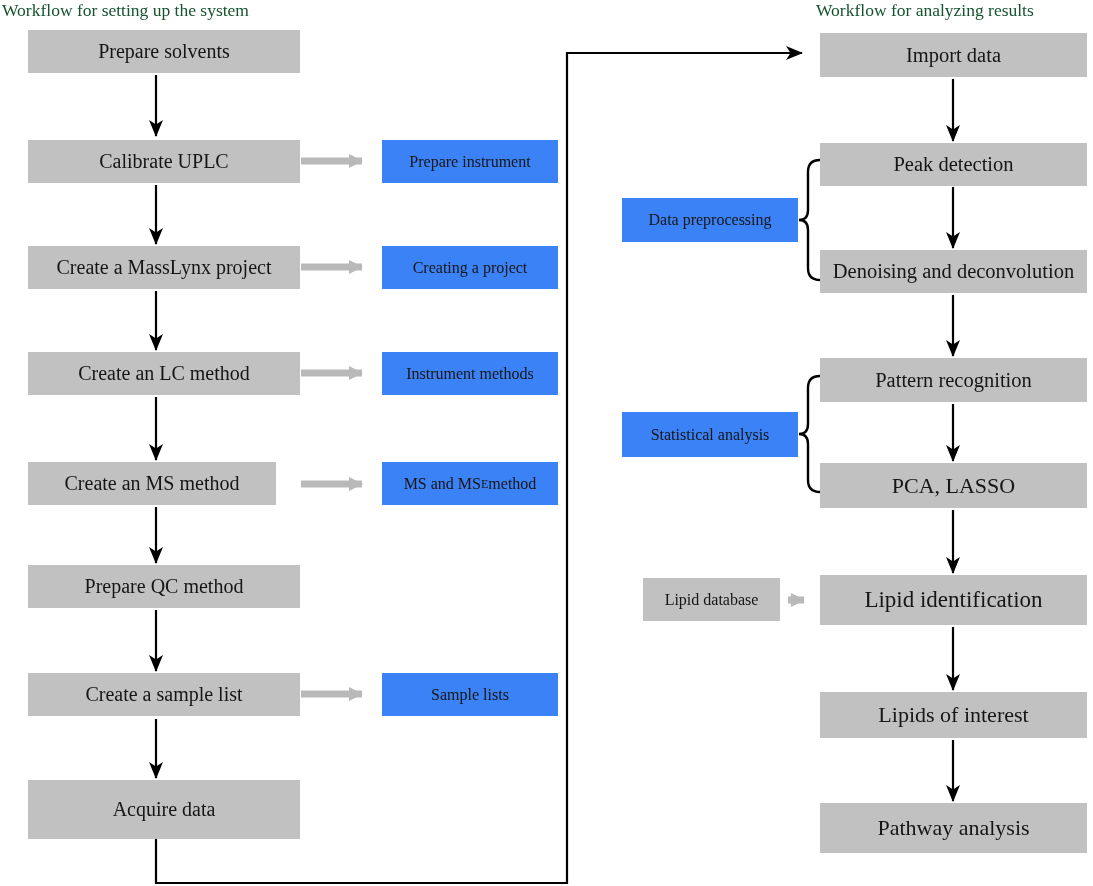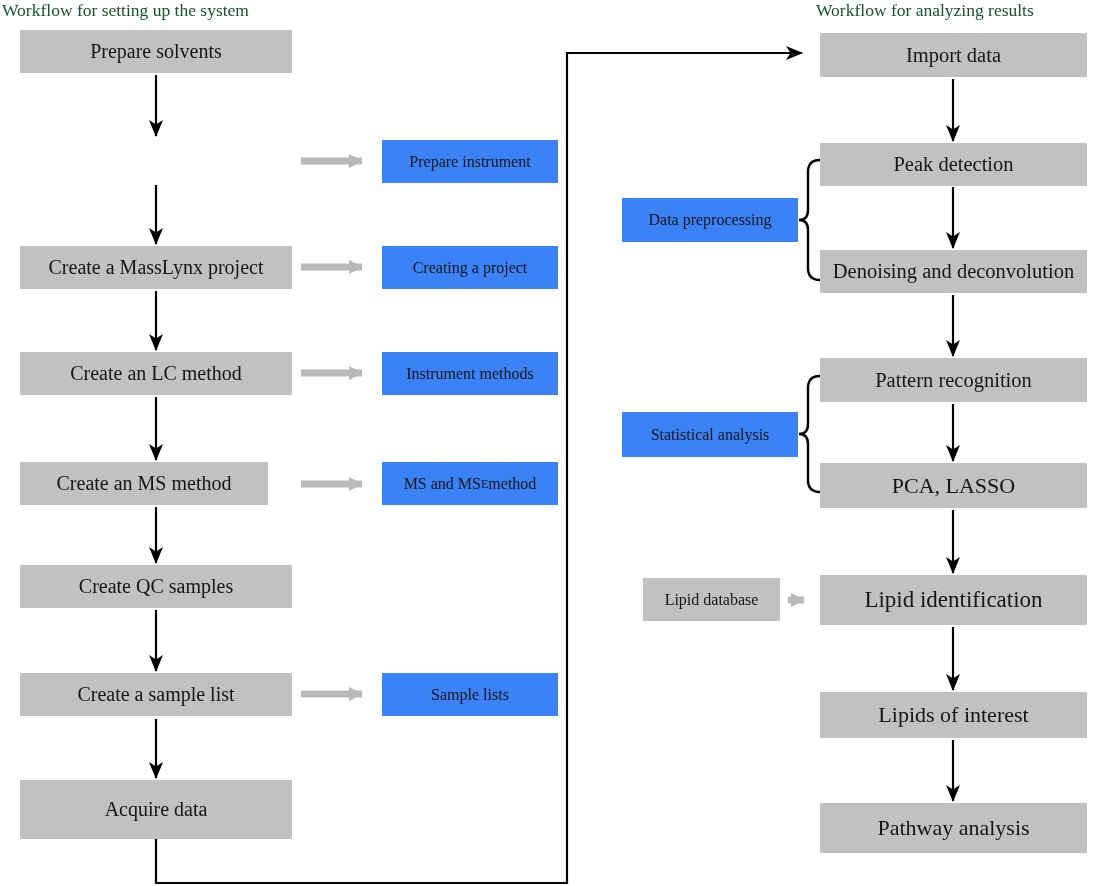--- a/index.html
+++ b/index.html
@@ -19,21 +19,21 @@
   }
   .bx{
     position:absolute;
     display:flex;align-items:center;justify-content:center;
     text-align:center;
     color:#161616;
     white-space:nowrap;
   }
   .mbox{background:#c1c1c1;}
   .lbox{background:#3b82f6;}
-  .fsL{font-size:20px;}      
+  .fsL{font-size:20px;margin-left:8px;}      
   .fsS{font-size:16px;}      
   .fsR{font-size:20.5px;}    
   .fs22{font-size:22px;}     
   .fs23{font-size:23px;}
   sup{font-size:12px;line-height:0;}
 </style>
 </head>
 <body>
 
 <div class="canvas">
@@ -83,24 +83,25 @@
     <g fill="none" stroke="#000000" stroke-width="2.4">
       <path d="M820,160 Q808,160 808,172 L808,210 Q808,220 799,220 Q808,220 808,230 L808,268 Q808,280 820,280"></path>
       <path d="M820,376 Q808,376 808,388 L808,424 Q808,434 799,434 Q808,434 808,444 L808,480 Q808,492 820,492"></path>
     </g>
   </svg>
 
   <div class="wtitle" style="left:2px;top:0px;">Workflow for setting up the system</div>
   <div class="wtitle" style="left:816px;top:0px;">Workflow for analyzing results</div>
 
   <div class="bx mbox fsL" style="left:20px;top:30px;width:272px;height:43px;">Prepare solvents</div>
+  <div class="bx mbox fsL" style="left:20px;top:140px;width:272px;height:43px;">Calibrate UPLC</div>
   <div class="bx mbox fsL" style="left:20px;top:246px;width:272px;height:43px;">Create a MassLynx project</div>
   <div class="bx mbox fsL" style="left:20px;top:352px;width:272px;height:43px;">Create an LC method</div>
   <div class="bx mbox fsL" style="left:20px;top:462px;width:248px;height:43px;">Create an MS method</div>
-  <div class="bx mbox fsL" style="left:20px;top:565px;width:272px;height:43px;">Create QC samples</div>
+  <div class="bx mbox fsL" style="left:20px;top:565px;width:272px;height:43px;">Prepare QC method</div>
   <div class="bx mbox fsL" style="left:20px;top:673px;width:272px;height:43px;">Create a sample list</div>
   <div class="bx mbox fsL" style="left:20px;top:780px;width:272px;height:59px;">Acquire data</div>
 
   <div class="bx lbox fsS" style="left:382px;top:140px;width:176px;height:43px;">Prepare instrument</div>
   <div class="bx lbox fsS" style="left:382px;top:246px;width:176px;height:43px;">Creating a project</div>
   <div class="bx lbox fsS" style="left:382px;top:352px;width:176px;height:43px;">Instrument methods</div>
   <div class="bx lbox fsS" style="left:382px;top:462px;width:176px;height:43px;">
       <span>MS and MS</span>
       <sup>E</sup>
       <span> method</span>

